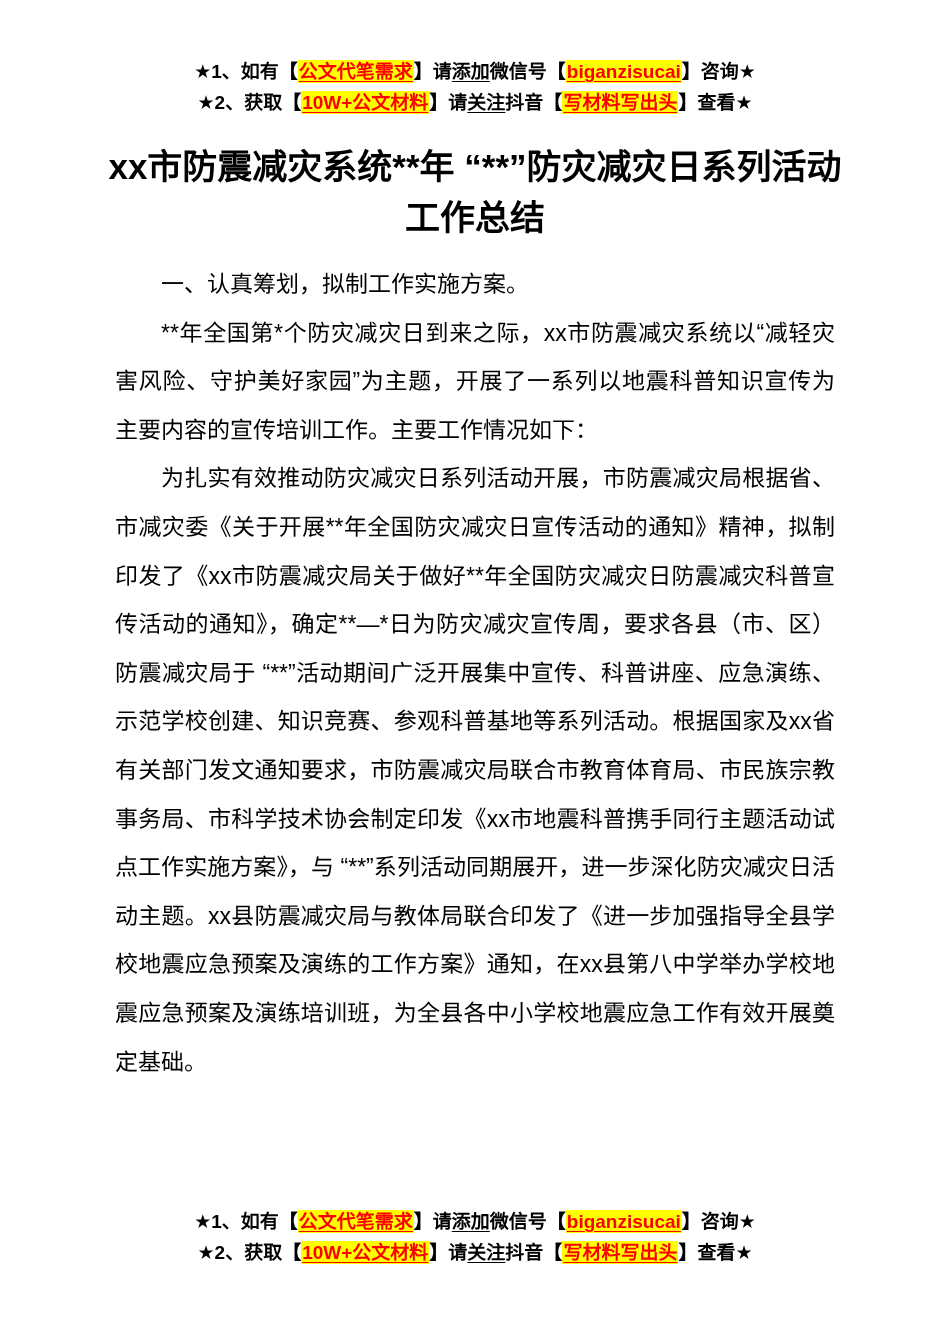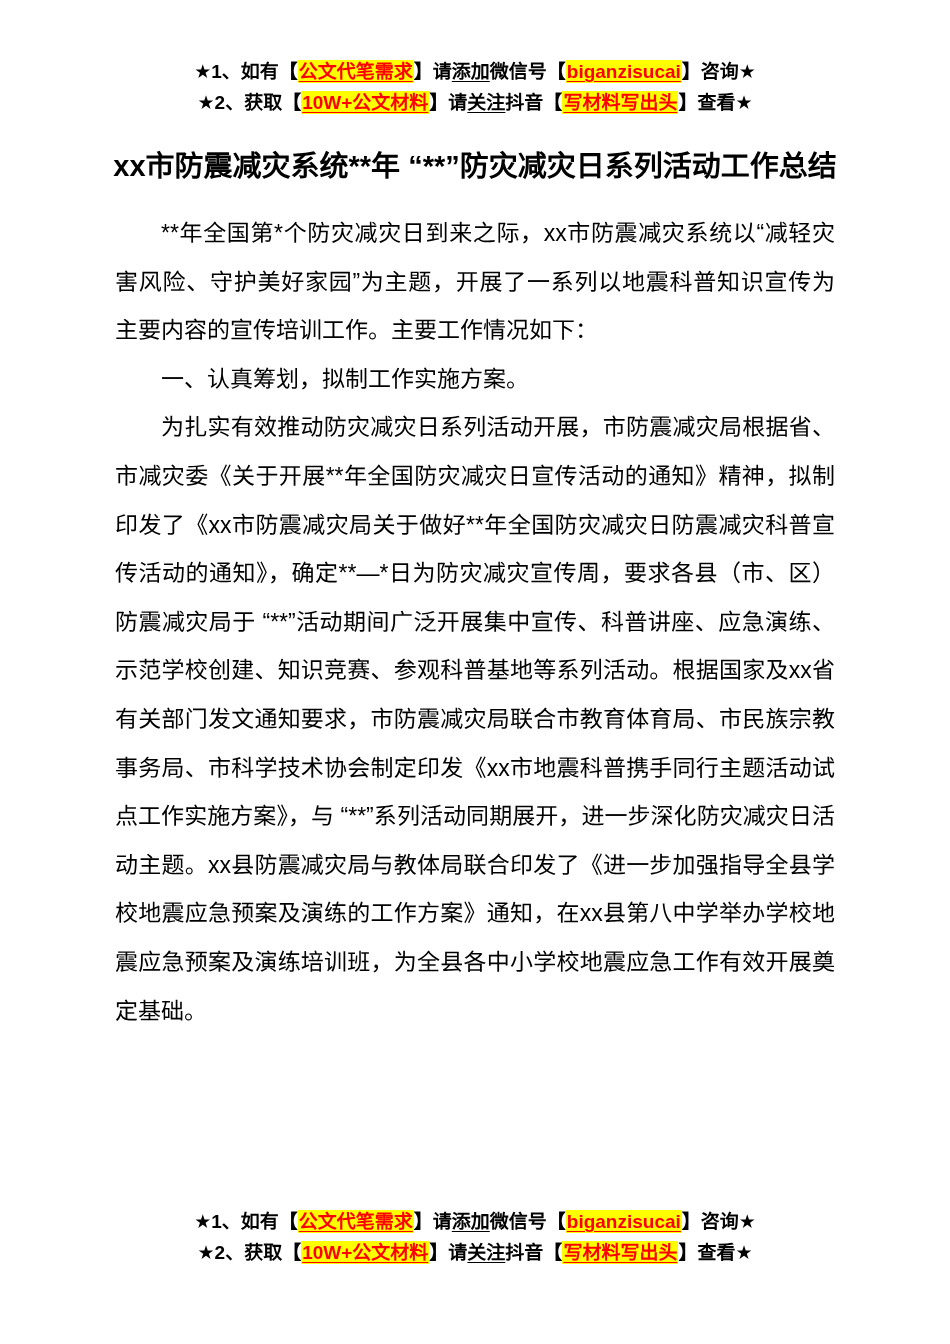--- a/index.html
+++ b/index.html
@@ -38,21 +38,21 @@
   .promo .ul {
     text-decoration: underline;
     text-decoration-color: #000000;
     text-underline-offset: 3px;
   }
 
   
   .doc-title {
     margin: 23px 95px 0;
     text-align: center;
-    font-size: 29px;
+    font-size: 35px;
     line-height: 51px;
     font-weight: bold;
     color: #000000;
   }
 
   
   .doc-body {
     margin-top: 17px;
     padding: 0 115px;
     font-size: 23px;
@@ -75,22 +75,22 @@
       <span>★1、如有【</span><span class="hl">公文代笔需求</span><span>】请</span><span class="ul">添加</span><span>微信号【</span><span class="hl">biganzisucai</span><span>】咨询★</span>
     </div>
     <div class="promo-line">
       <span>★2、获取【</span><span class="hl">10W+公文材料</span><span>】请</span><span class="ul">关注</span><span>抖音【</span><span class="hl">写材料写出头</span><span>】查看★</span>
     </div>
   </div>
 
   <h1 class="doc-title">xx市防震减灾系统**年 “**”防灾减灾日系列活动工作总结</h1>
 
   <div class="doc-body">
+    <p>一、认真筹划，拟制工作实施方案。</p>
     <p>**年全国第*个防灾减灾日到来之际，xx市防震减灾系统以“减轻灾害风险、守护美好家园”为主题，开展了一系列以地震科普知识宣传为主要内容的宣传培训工作。主要工作情况如下：</p>
-    <p>一、认真筹划，拟制工作实施方案。</p>
     <p>为扎实有效推动防灾减灾日系列活动开展，市防震减灾局根据省、市减灾委《关于开展**年全国防灾减灾日宣传活动的通知》精神，拟制印发了《xx市防震减灾局关于做好**年全国防灾减灾日防震减灾科普宣传活动的通知》，确定**—*日为防灾减灾宣传周，要求各县（市、区）防震减灾局于 “**”活动期间广泛开展集中宣传、科普讲座、应急演练、示范学校创建、知识竞赛、参观科普基地等系列活动。根据国家及xx省有关部门发文通知要求，市防震减灾局联合市教育体育局、市民族宗教事务局、市科学技术协会制定印发《xx市地震科普携手同行主题活动试点工作实施方案》，与 “**”系列活动同期展开，进一步深化防灾减灾日活动主题。xx县防震减灾局与教体局联合印发了《进一步加强指导全县学校地震应急预案及演练的工作方案》通知，在xx县第八中学举办学校地震应急预案及演练培训班，为全县各中小学校地震应急工作有效开展奠定基础。</p>
   </div>
 
   <div class="promo promo-bottom">
     <div class="promo-line">
       <span>★1、如有【</span><span class="hl">公文代笔需求</span><span>】请</span><span class="ul">添加</span><span>微信号【</span><span class="hl">biganzisucai</span><span>】咨询★</span>
     </div>
     <div class="promo-line">
       <span>★2、获取【</span><span class="hl">10W+公文材料</span><span>】请</span><span class="ul">关注</span><span>抖音【</span><span class="hl">写材料写出头</span><span>】查看★</span>
     </div>

